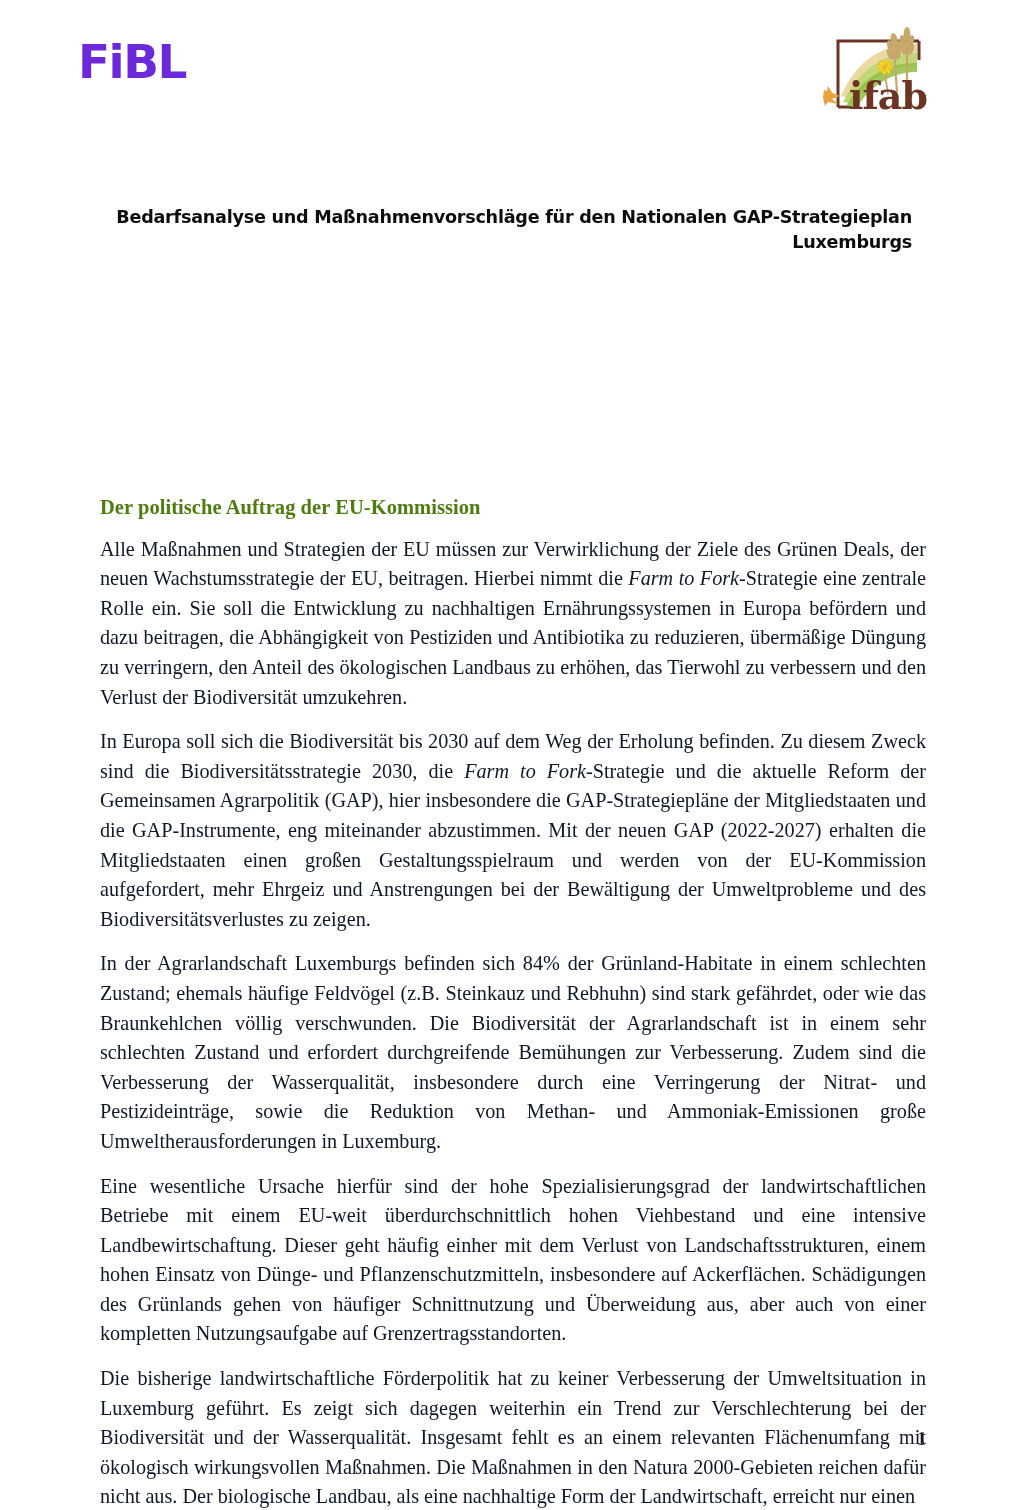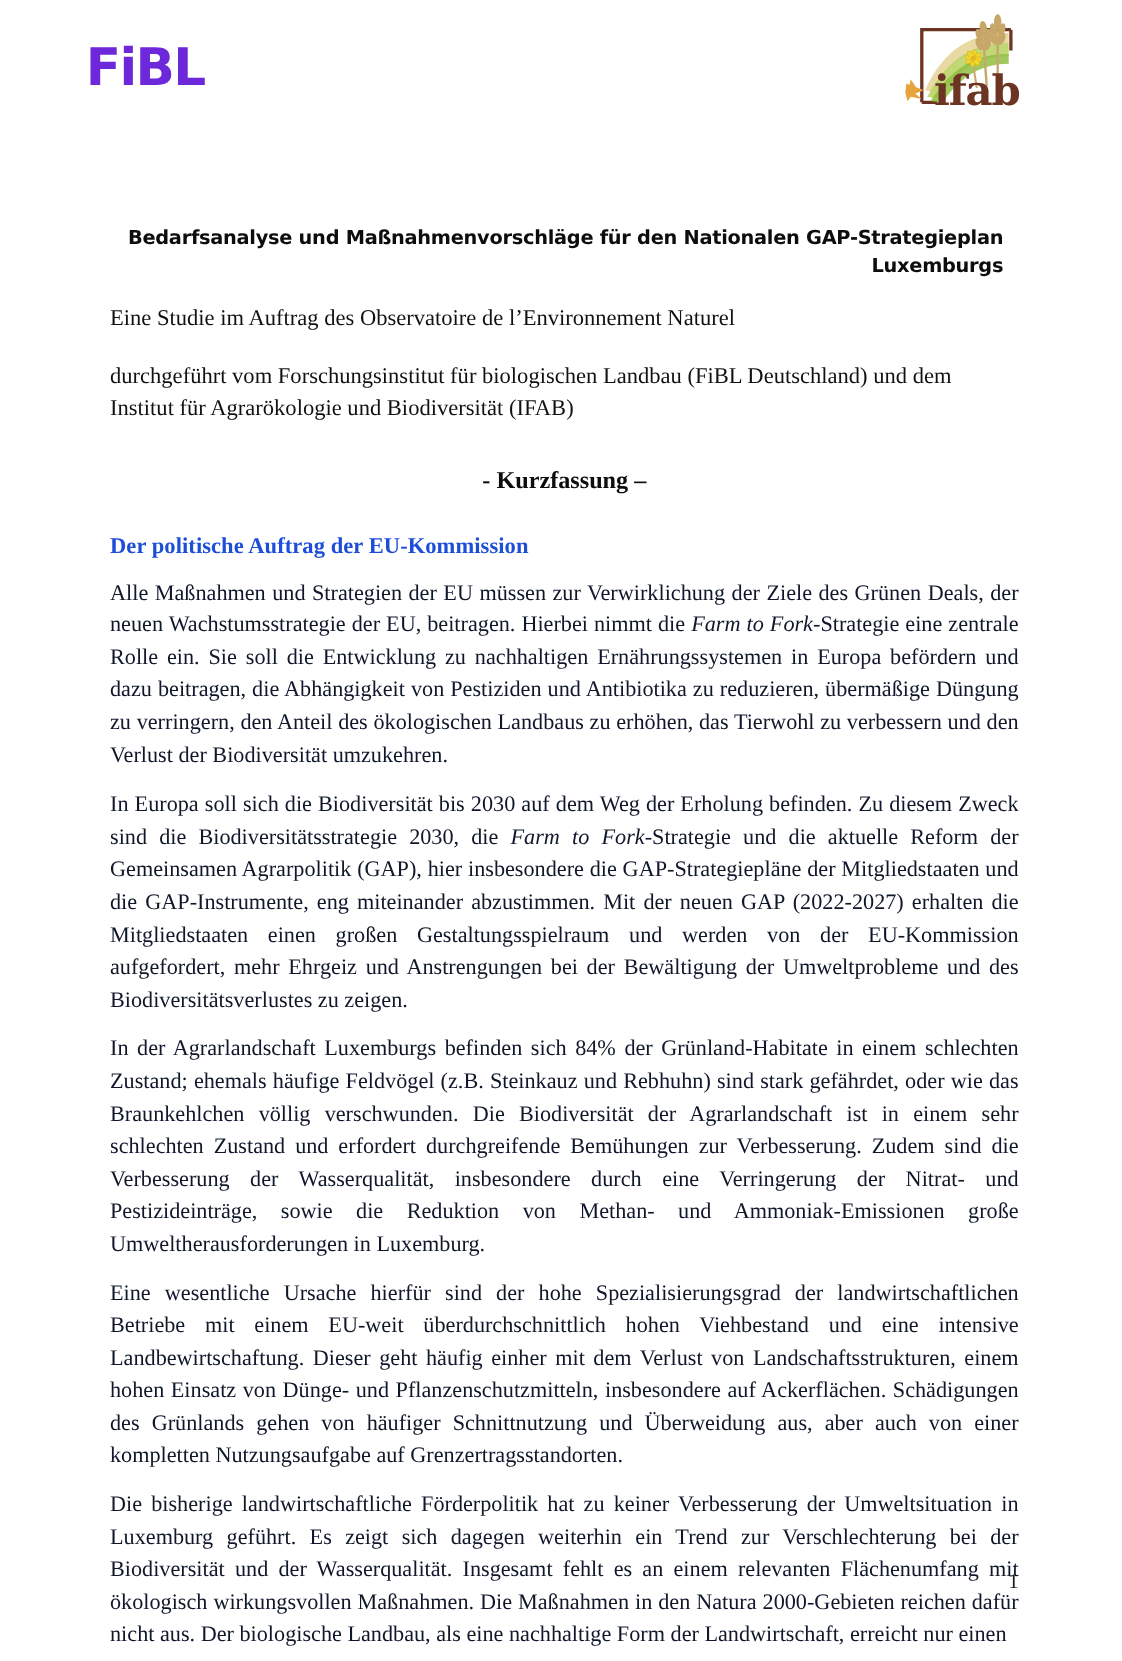--- a/index.html
+++ b/index.html
@@ -40,21 +40,21 @@
     font-size: 47px;
     letter-spacing: -1.5px;
     color: #6d28d9;
     line-height: 1;
     user-select: none;
   }
 
   .ifab-logo {
     position: absolute;
     left: 822px;
-    top: 6px;
+    top: 20px;
     width: 132px;
     height: 100px;
   }
   .ifab-logo svg { display: block; }
 
   
   .doc-title {
     position: absolute;
     left: 110px;
     top: 122px;
@@ -109,25 +109,25 @@
 
   
   .content {
     position: absolute;
     left: 100px;
     top: 482px;
     width: 826px;
   }
 
   h2.section-head {
-    margin: 2px 0 14px 0;
+    margin: 12px 0 14px 0;
     font-size: 20.5px;
     font-weight: bold;
     line-height: 1.3;
-    color: #1d4ed8;
+    color: #4d7c0f;
     letter-spacing: 0.05px;
   }
   h2.section-head.spaced {
     margin-top: 26px;
   }
 
   p.body {
     margin: 0 0 15px 0;
     font-size: 20.2px;
     line-height: 1.465;
@@ -201,26 +201,21 @@
         </g>
 
         <text x="27" y="89" font-family="DejaVu Serif, serif" font-size="38" font-weight="bold" fill="#6b3423" letter-spacing="-1">ifab</text>
       </svg>
     </div>
   </div>
 
 
   <div class="doc-subtitle">Bedarfsanalyse und Maßnahmenvorschläge für den Nationalen GAP-Strategieplan Luxemburgs</div>
 
-  <div class="intro">
-    <p>Eine Studie im Auftrag des Observatoire de l’Environnement Naturel</p>
-    <p class="gap">durchgeführt vom Forschungsinstitut für biologischen Landbau (FiBL Deutschland) und dem Institut für Agrarökologie und Biodiversität (IFAB)</p>
-  </div>
-
-  <div class="kurz">- Kurzfassung –</div>
+
 
   <div class="content" id="content-root">
       <h2 class="section-head">Der politische Auftrag der EU-Kommission</h2>
       <p class="body">Alle Maßnahmen und Strategien der EU müssen zur Verwirklichung der Ziele des Grünen Deals, der neuen Wachstumsstrategie der EU, beitragen. Hierbei nimmt die <i>Farm to Fork</i>-Strategie eine zentrale Rolle ein. Sie soll die Entwicklung zu nachhaltigen Ernährungssystemen in Europa befördern und dazu beitragen, die Abhängigkeit von Pestiziden und Antibiotika zu reduzieren, übermäßige Düngung zu verringern, den Anteil des ökologischen Landbaus zu erhöhen, das Tierwohl zu verbessern und den Verlust der Biodiversität umzukehren.</p>
       <p class="body">In Europa soll sich die Biodiversität bis 2030 auf dem Weg der Erholung befinden. Zu diesem Zweck sind die Biodiversitätsstrategie 2030, die <i>Farm to Fork</i>-Strategie und die aktuelle Reform der Gemeinsamen Agrarpolitik (GAP), hier insbesondere die GAP-Strategiepläne der Mitgliedstaaten und die GAP-Instrumente, eng miteinander abzustimmen. Mit der neuen GAP (2022-2027) erhalten die Mitgliedstaaten einen großen Gestaltungsspielraum und werden von der EU-Kommission aufgefordert, mehr Ehrgeiz und Anstrengungen bei der Bewältigung der Umweltprobleme und des Biodiversitätsverlustes zu zeigen.</p>
       <p class="body">In der Agrarlandschaft Luxemburgs befinden sich 84% der Grünland-Habitate in einem schlechten Zustand; ehemals häufige Feldvögel (z.B. Steinkauz und Rebhuhn) sind stark gefährdet, oder wie das Braunkehlchen völlig verschwunden. Die Biodiversität der Agrarlandschaft ist in einem sehr schlechten Zustand und erfordert durchgreifende Bemühungen zur Verbesserung. Zudem sind die Verbesserung der Wasserqualität, insbesondere durch eine Verringerung der Nitrat- und Pestizideinträge, sowie die Reduktion von Methan- und Ammoniak-Emissionen große Umweltherausforderungen in Luxemburg.</p>
       <p class="body">Eine wesentliche Ursache hierfür sind der hohe Spezialisierungsgrad der landwirtschaftlichen Betriebe mit einem EU-weit überdurchschnittlich hohen Viehbestand und eine intensive Landbewirtschaftung. Dieser geht häufig einher mit dem Verlust von Landschaftsstrukturen, einem hohen Einsatz von Dünge- und Pflanzenschutzmitteln, insbesondere auf Ackerflächen. Schädigungen des Grünlands gehen von häufiger Schnittnutzung und Überweidung aus, aber auch von einer kompletten Nutzungsaufgabe auf Grenzertragsstandorten.</p>
       <p class="body">Die bisherige landwirtschaftliche Förderpolitik hat zu keiner Verbesserung der Umweltsituation in Luxemburg geführt. Es zeigt sich dagegen weiterhin ein Trend zur Verschlechterung bei der Biodiversität und der Wasserqualität. Insgesamt fehlt es an einem relevanten Flächenumfang mit ökologisch wirkungsvollen Maßnahmen. Die Maßnahmen in den Natura 2000-Gebieten reichen dafür nicht aus. Der biologische Landbau, als eine nachhaltige Form der Landwirtschaft, erreicht nur einen</p>
     </div>
 

